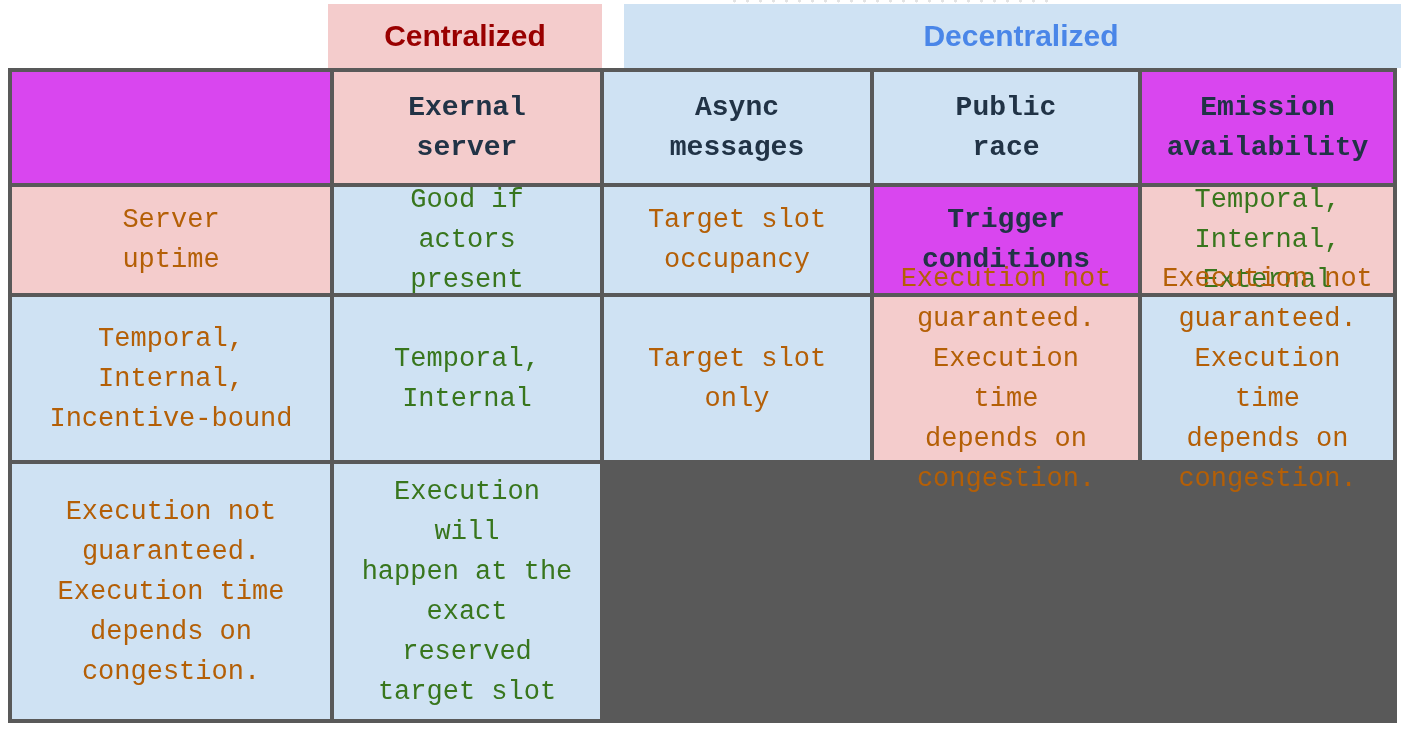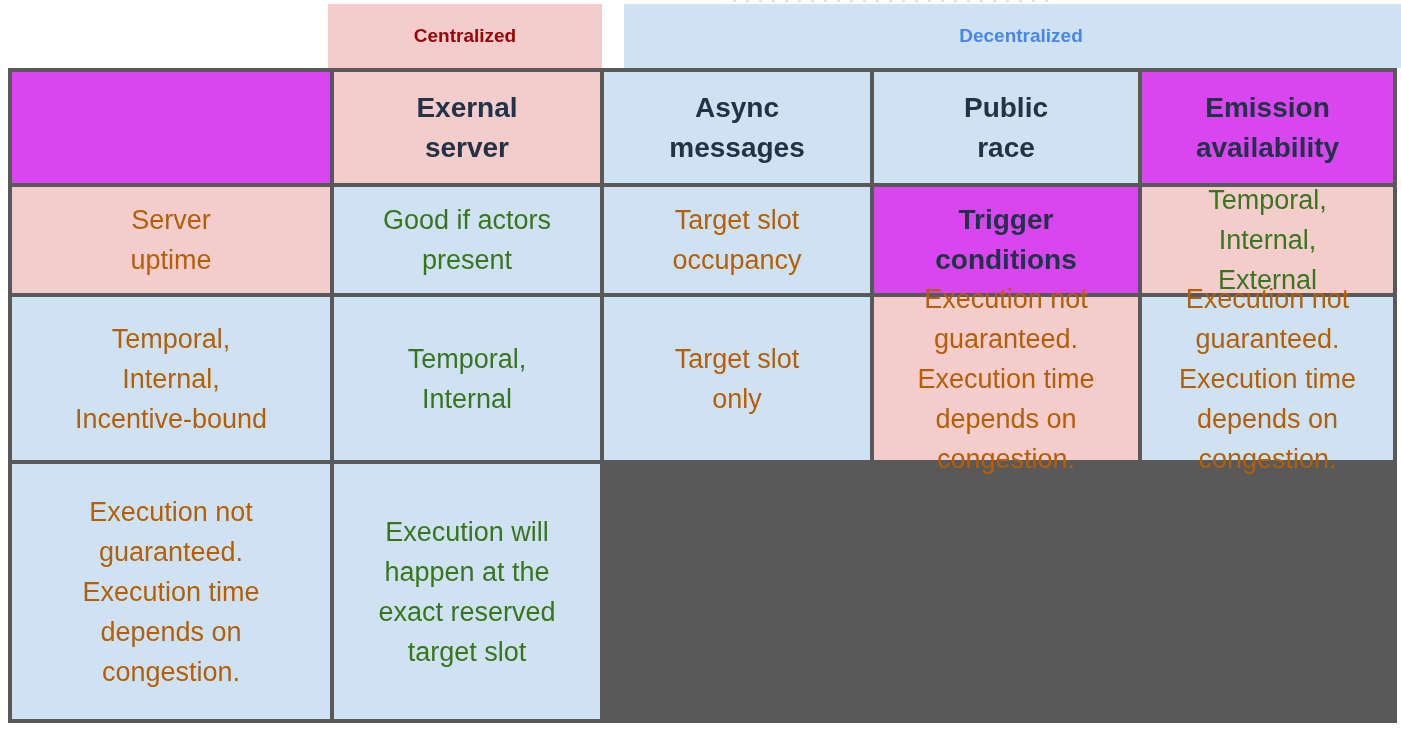--- a/index.html
+++ b/index.html
@@ -22,39 +22,40 @@
   .artifact{
     position:absolute;left:728px;top:0;width:324px;height:5px;
     background-image:radial-gradient(circle,#dcdcdc 1.3px,transparent 1.8px);
     background-size:13px 6px;background-position:0 -2px;
     opacity:.8;
   }
 
   .banner{
     position:absolute;top:4px;height:64px;
     display:flex;align-items:center;justify-content:center;
-    font-weight:bold;font-size:19px;
+    font-weight:bold;font-size:30px;
   }
   .banner.centralized{left:328px;width:274px;background:var(--pink);color:var(--dark-red);}
   .banner.decentralized{left:624px;width:794px;background:var(--blue);color:var(--blue-text);}
 
   .comparison-table{
     position:absolute;left:8px;top:68px;
     display:grid;
     grid-template-columns:318px 266px 266px 264px 251px;
     grid-template-rows:111px 106px 163px 255px;
     gap:4px;
     background:var(--border);
     border:4px solid var(--border);
   }
   .cell{
     display:flex;align-items:center;justify-content:center;
     text-align:center;white-space:pre-line;
     font-size:27px;line-height:40px;
     padding:2px 20px;
+    font-family:Liberation Mono, monospace;
   }
   .cell.white{background:#d946ef;}
   .cell.pink{background:var(--pink);}
   .cell.blue{background:var(--blue);}
   .cell.head{font-weight:bold;color:var(--navy);font-size:28px;}
   .tone-good{color:var(--green);}
   .tone-warn{color:var(--orange);}
 </style>
 </head>
 <body>

